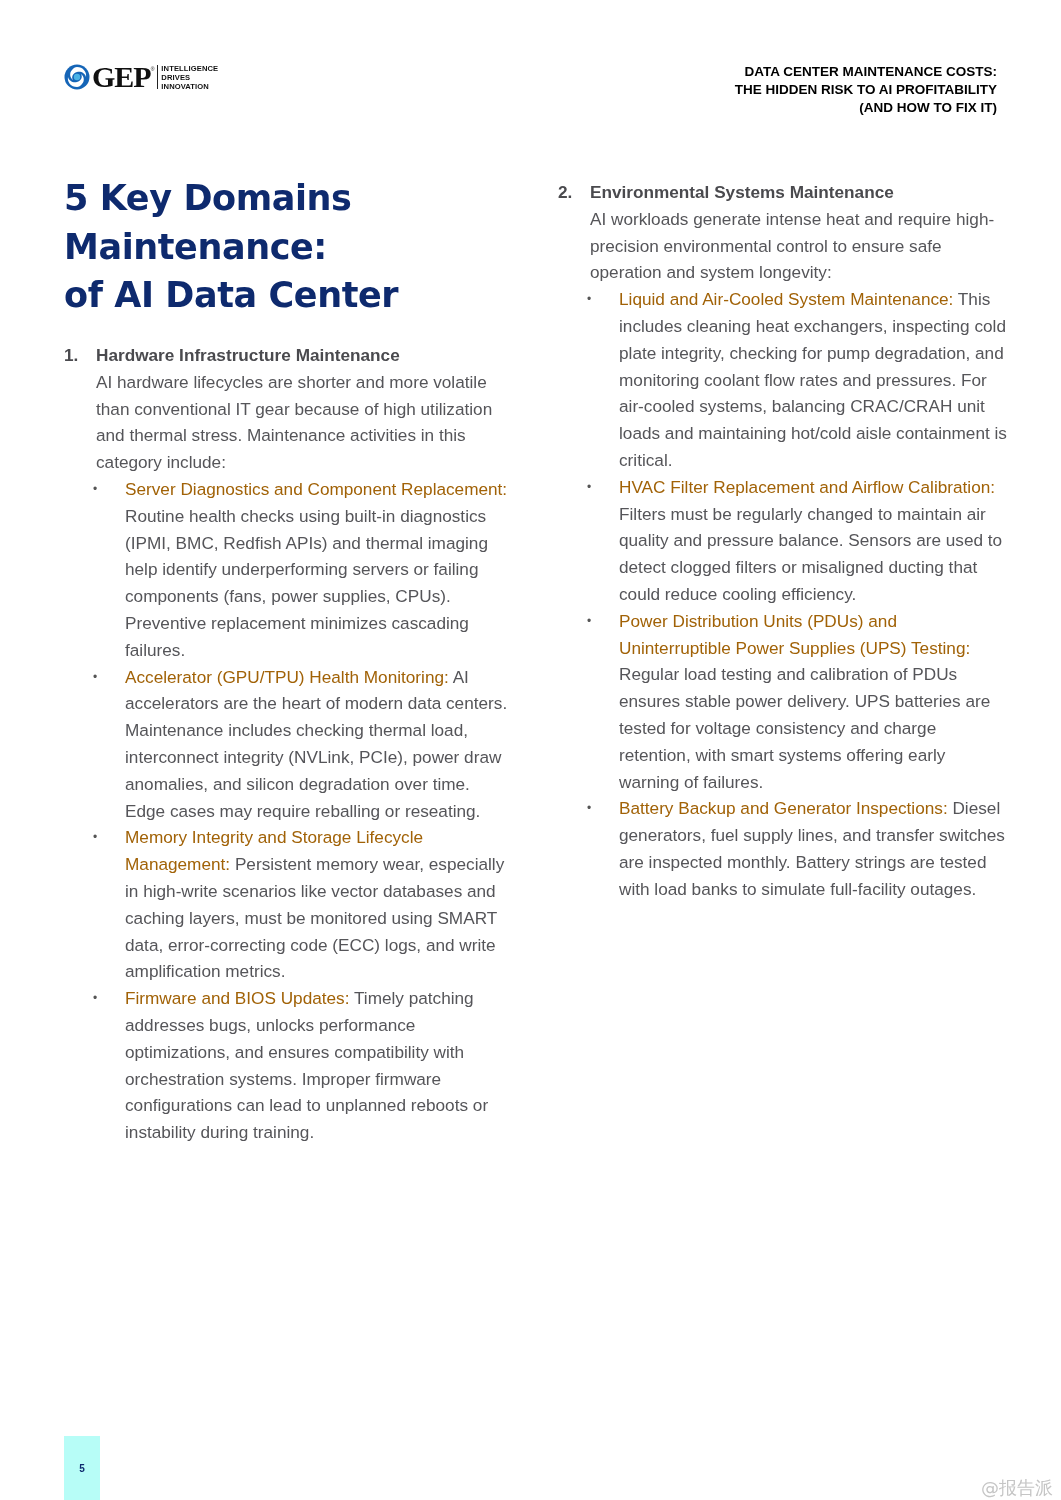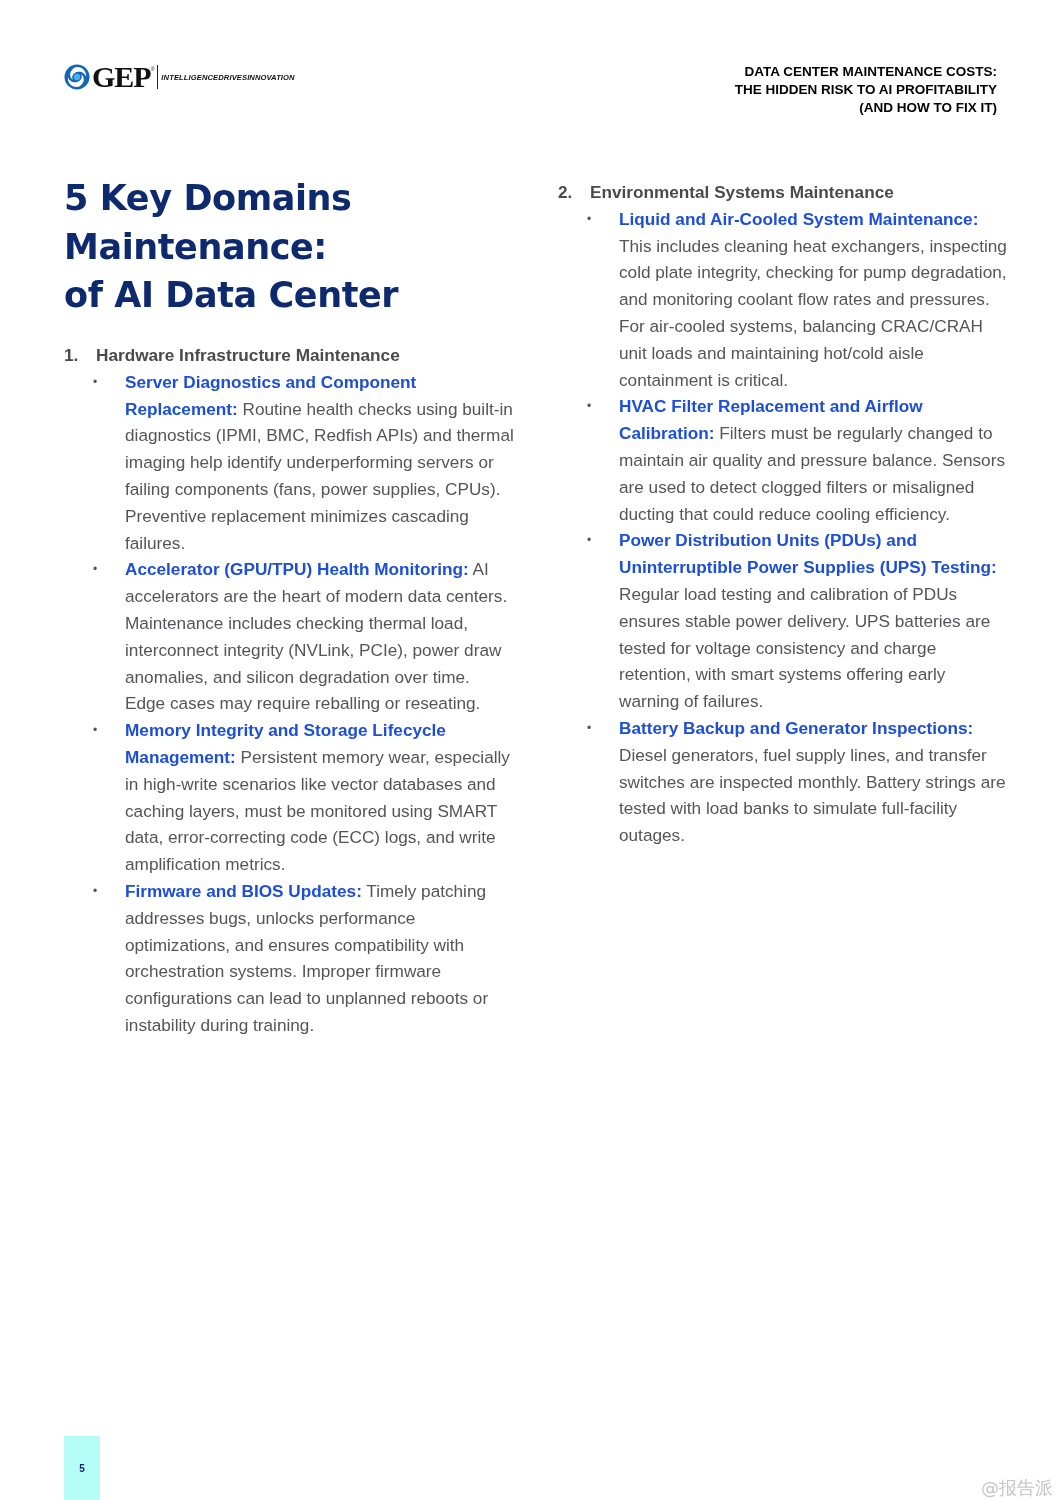--- a/index.html
+++ b/index.html
@@ -4,40 +4,40 @@
 <style>
   * { margin: 0; padding: 0; box-sizing: border-box; }
   html, body { width: 1061px; height: 1500px; background: #ffffff; overflow: hidden; }
   body { position: relative; font-family: "Liberation Sans", sans-serif; color: #555559; }
 
   .logo { position: absolute; left: 64px; top: 62px; height: 30px; display: flex; align-items: center; }
   .logo-mark { width: 26px; height: 26px; margin-right: 2px; }
   .logo-word { font-family: Liberation Serif, serif; font-weight: 700; font-size: 30px; color: #111111; letter-spacing: -1px; line-height: 30px; }
   .logo-reg { font-size: 5px; color: #111; align-self: flex-start; margin-top: 4px; margin-right: 2px; }
   .logo-divider { width: 1px; height: 24px; background: #222; margin: 0 3px 0 1px; }
-  .logo-tagline { display: flex; font-size: 7.6px; font-weight: 700; line-height: 9px; color: #111; letter-spacing: 0.1px; font-style: italic; }
+  .logo-tagline { display: flex; flex-direction: column; font-size: 7.6px; font-weight: 700; line-height: 9px; color: #111; letter-spacing: 0.1px; }
 
   .doc-header-title { position: absolute; right: 64px; top: 63px; text-align: right; font-weight: 700; font-size: 13.5px; line-height: 18px; color: #000000; }
   .doc-header-title span { display: block; }
 
   .page-heading { position: absolute; left: 64px; top: 174px; width: 400px; font-family: "DejaVu Sans", sans-serif; font-weight: 700; font-size: 35px; line-height: 48.5px; color: #0e2a6e; letter-spacing: -0.4px; }
   .page-heading span { display: block; }
 
   .col { position: absolute; font-size: 17.2px; line-height: 26.8px; color: #555559; }
   .col-left { left: 64px; top: 342px; width: 450px; }
   .col-right { left: 558px; top: 179px; width: 450px; }
 
   .section-head { position: relative; padding-left: 32px; font-weight: 700; color: #4a4a4e; }
   .section-num { position: absolute; left: 0; top: 0; font-weight: 700; }
   .section-intro { padding-left: 32px; }
 
   .bullets { list-style: none; padding-left: 61px; }
   .bullet { position: relative; }
   .bullet-dot { position: absolute; left: -32px; top: 0; font-size: 12px; color: #555; }
-  .bullet b { font-weight: 700; color: #1d4ed8; }
+  .bullet b { font-weight: 400; color: #a16207; }
 
   .page-number { position: absolute; left: 64px; top: 1436px; width: 36px; height: 64px; background: #b7fdf7; display: flex; align-items: center; justify-content: center; font-weight: 700; font-size: 10px; color: #0e2a6e; }
 
   .watermark { position: absolute; right: 8px; top: 1476px; font-family: "DejaVu Sans", sans-serif; font-size: 18px; color: #c5c5c5; }
 </style>
 </head>
 <body>
 
 <div class="logo">
   <svg class="logo-mark" viewBox="0 0 26 26">
@@ -66,20 +66,21 @@
   <span>5 Key Domains</span>
   <span>Maintenance:</span>
   <span>of AI Data Center</span>
 </h1>
 
 <section class="col col-left">
   <div class="section-head">
     <span class="section-num">1.</span>
     <span>Hardware Infrastructure Maintenance</span>
   </div>
+  <p class="section-intro">AI hardware lifecycles are shorter and more volatile than conventional IT gear because of high utilization and thermal stress. Maintenance activities in this category include:</p>
   <ul class="bullets">
     <li class="bullet">
       <span class="bullet-dot">•</span>
       <b>Server Diagnostics and Component Replacement:</b><span> Routine health checks using built-in diagnostics (IPMI, BMC, Redfish APIs) and thermal imaging help identify underperforming servers or failing components (fans, power supplies, CPUs). Preventive replacement minimizes cascading failures.</span>
     </li>
     <li class="bullet">
       <span class="bullet-dot">•</span>
       <b>Accelerator (GPU/TPU) Health Monitoring:</b><span> AI accelerators are the heart of modern data centers. Maintenance includes checking thermal load, interconnect integrity (NVLink, PCIe), power draw anomalies, and silicon degradation over time. Edge cases may require reballing or reseating.</span>
     </li>
     <li class="bullet">
@@ -91,20 +92,21 @@
       <b>Firmware and BIOS Updates:</b><span> Timely patching addresses bugs, unlocks performance optimizations, and ensures compatibility with orchestration systems. Improper firmware configurations can lead to unplanned reboots or instability during training.</span>
     </li>
   </ul>
 </section>
 
 <section class="col col-right">
   <div class="section-head">
     <span class="section-num">2.</span>
     <span>Environmental Systems Maintenance</span>
   </div>
+  <p class="section-intro">AI workloads generate intense heat and require high-precision environmental control to ensure safe operation and system longevity:</p>
   <ul class="bullets">
     <li class="bullet">
       <span class="bullet-dot">•</span>
       <b>Liquid and Air-Cooled System Maintenance:</b><span> This includes cleaning heat exchangers, inspecting cold plate integrity, checking for pump degradation, and monitoring coolant flow rates and pressures. For air-cooled systems, balancing CRAC/CRAH unit loads and maintaining hot/cold aisle containment is critical.</span>
     </li>
     <li class="bullet">
       <span class="bullet-dot">•</span>
       <b>HVAC Filter Replacement and Airflow Calibration:</b><span> Filters must be regularly changed to maintain air quality and pressure balance. Sensors are used to detect clogged filters or misaligned ducting that could reduce cooling efficiency.</span>
     </li>
     <li class="bullet">

